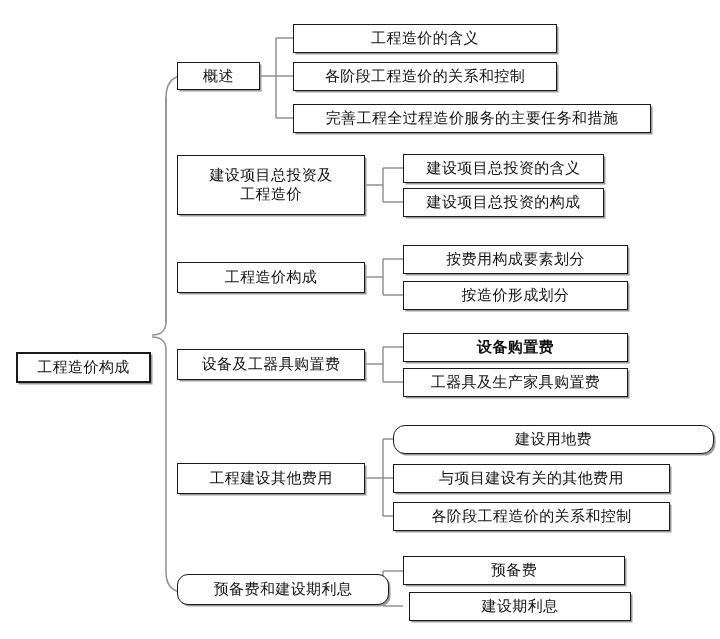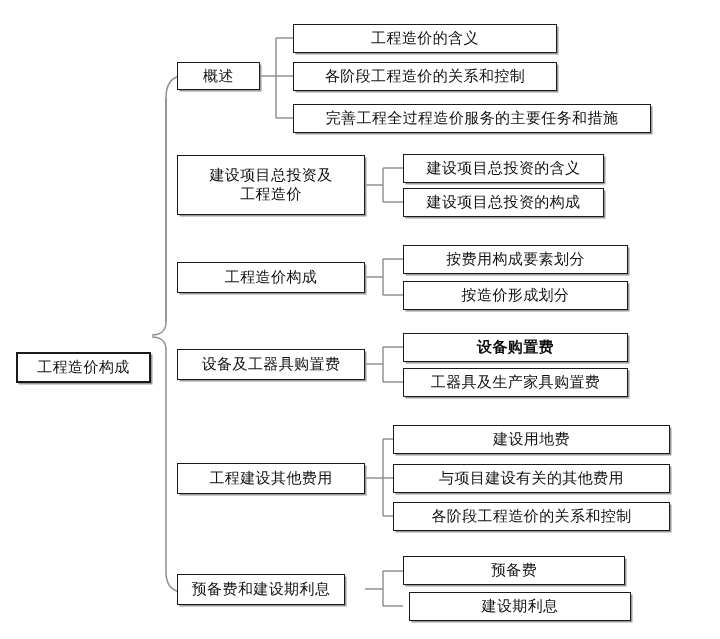--- a/index.html
+++ b/index.html
@@ -153,31 +153,31 @@
   <div class="node level2" style="left:403px; top:333px; width:225px; height:29px;font-weight:bold;">
     <span class="label">设备购置费</span>
   </div>
   <div class="node level2" style="left:403px; top:368px; width:225px; height:29px;">
     <span class="label">工器具及生产家具购置费</span>
   </div>
 
   <div class="node level1" style="left:177px; top:463px; width:188px; height:31px;">
     <span class="label">工程建设其他费用</span>
   </div>
-  <div class="node level2" style="left:393px; top:425px; width:277px; height:29px;">
+  <div class="node level2" style="left:393px; top:425px; width:321px; height:29px;border-radius:12px;">
     <span class="label">建设用地费</span>
   </div>
   <div class="node level2" style="left:393px; top:464px; width:277px; height:29px;">
     <span class="label">与项目建设有关的其他费用</span>
   </div>
   <div class="node level2" style="left:393px; top:502px; width:277px; height:29px;">
     <span class="label">各阶段工程造价的关系和控制</span>
   </div>
 
-  <div class="node level1" style="left:177px; top:574px; width:168px; height:31px;">
+  <div class="node level1" style="left:177px; top:574px; width:212px; height:31px;border-radius:11px;">
     <span class="label">预备费和建设期利息</span>
   </div>
   <div class="node level2" style="left:403px; top:556px; width:222px; height:29px;">
     <span class="label">预备费</span>
   </div>
   <div class="node level2" style="left:403px; top:592px; width:222px; height:29px;margin-left:6px;">
     <span class="label">建设期利息</span>
   </div>
 
 </div>

